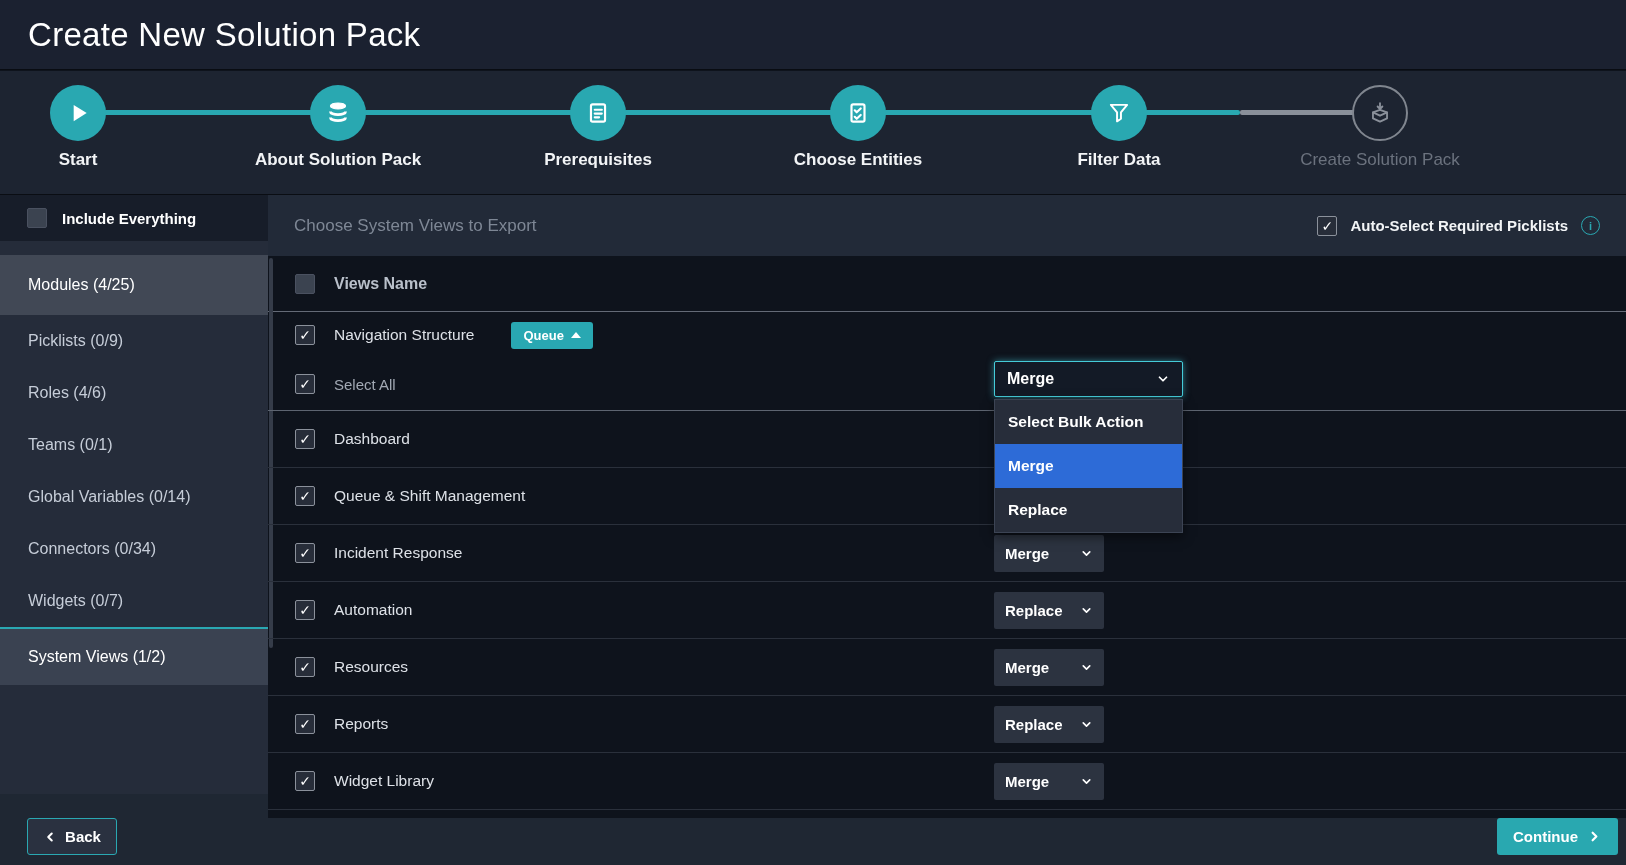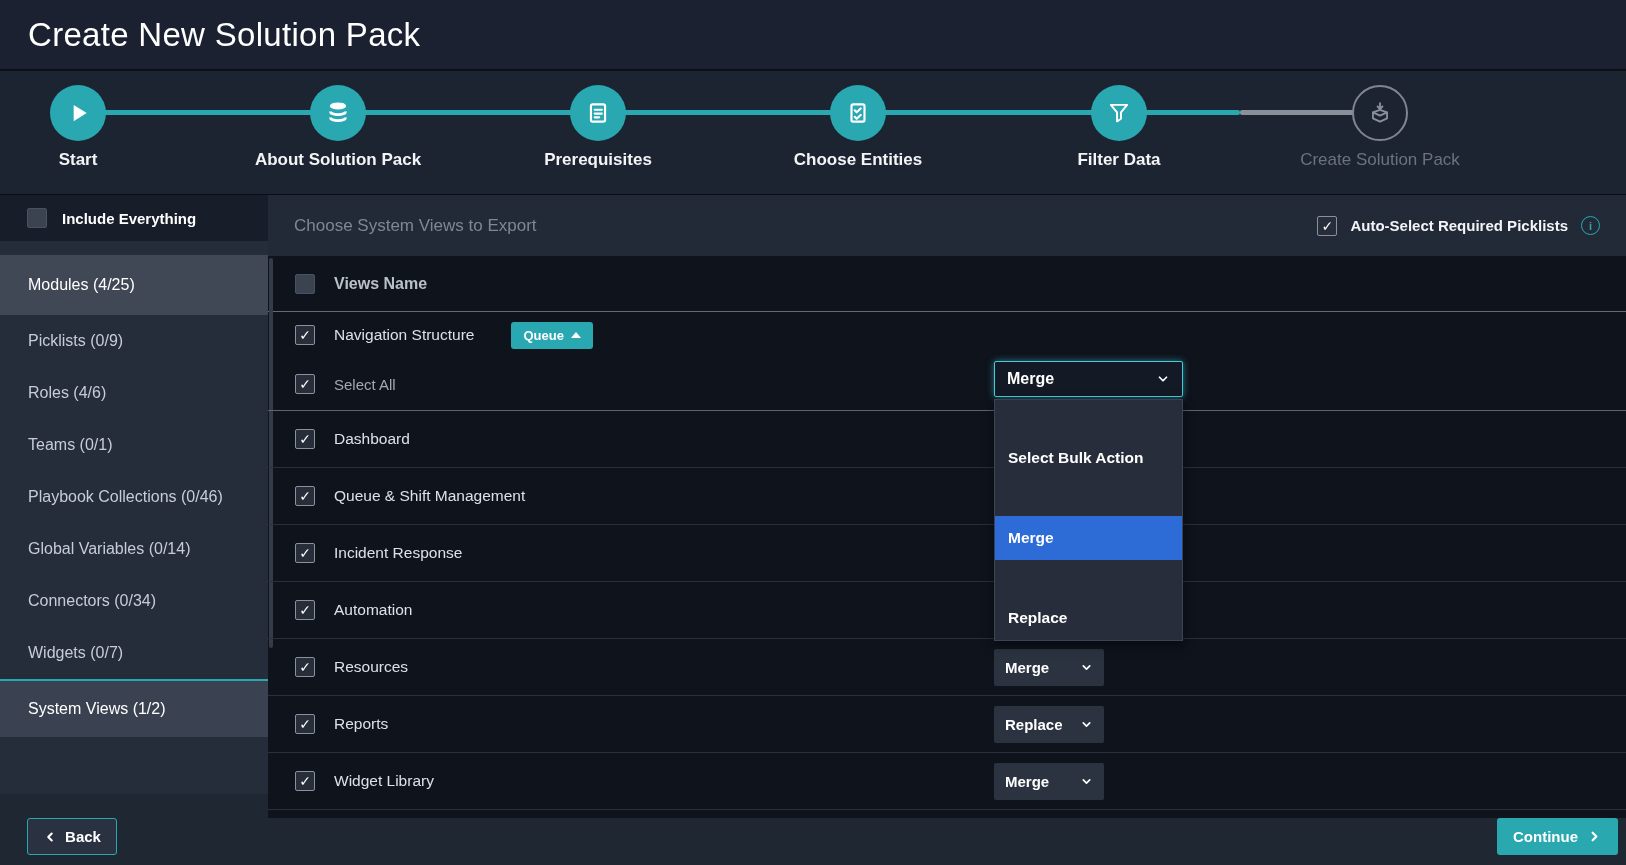--- a/index.html
+++ b/index.html
@@ -77,21 +77,21 @@
 
   
   .bulk { position:absolute; left:726px; top:105px; width:189px; z-index:20; }
   .bulk-select { height:36px; background:#131a26; border:1px solid #45ccd9; border-radius:2px;
                  box-shadow:0 0 7px rgba(72,204,221,.55); display:flex; align-items:center;
                  justify-content:space-between; padding:0 12px; cursor:pointer; }
   .bulk-select .sel-val { color:#ffffff; font-size:16px; font-weight:700; }
   .bulk-menu { margin-top:2px; background:#272d3a; border:1px solid #3c4454;
                box-shadow:0 4px 10px rgba(0,0,0,.5); }
   .bulk-option { height:44px; display:flex; align-items:center; padding-left:13px; color:#ffffff;
-                 font-size:15.5px; font-weight:700; cursor:pointer;margin-top:36px; }
+                 font-size:15.5px; font-weight:700; cursor:pointer; }
   .bulk-option.hl { background:#2d6bd7; }
 
   
   .footer { position:absolute; left:0; top:794px; width:1626px; height:71px; background:#1f2733; z-index:1; }
   .back-btn { position:absolute; left:27px; top:818px; height:37px; width:90px; background:#2a3140;
               border:1px solid #2aa8b2; border-radius:3px; color:#ffffff; font-size:15px; font-weight:700;
               display:flex; align-items:center; justify-content:center; gap:8px; z-index:10;
               font-family:inherit; cursor:pointer; }
   .continue-btn { position:absolute; right:8px; top:818px; height:37px; background:#29a8b0; border:none;
                   border-radius:3px; color:#ffffff; font-size:15px; font-weight:700; padding:0 16px;
@@ -184,21 +184,20 @@
 <div class="sidebar">
   <div class="include-head">
     <span class="cb unchecked"></span>
     <span class="lbl">Include Everything</span>
   </div>
   <div class="side-items" id="side-items">
       <div class="side-item highlighted">Modules (4/25)</div>
       <div class="side-item">Picklists (0/9)</div>
       <div class="side-item">Roles (4/6)</div>
       <div class="side-item">Teams (0/1)</div>
-      <div class="side-item">Playbook Collections (0/46)</div>
       <div class="side-item">Global Variables (0/14)</div>
       <div class="side-item">Connectors (0/34)</div>
       <div class="side-item">Widgets (0/7)</div>
       <div class="side-item active">System Views (1/2)</div>
     </div>
 </div>
 
 <div class="main-head">
   <span class="heading">Choose System Views to Export</span>
   <div class="auto-select">

